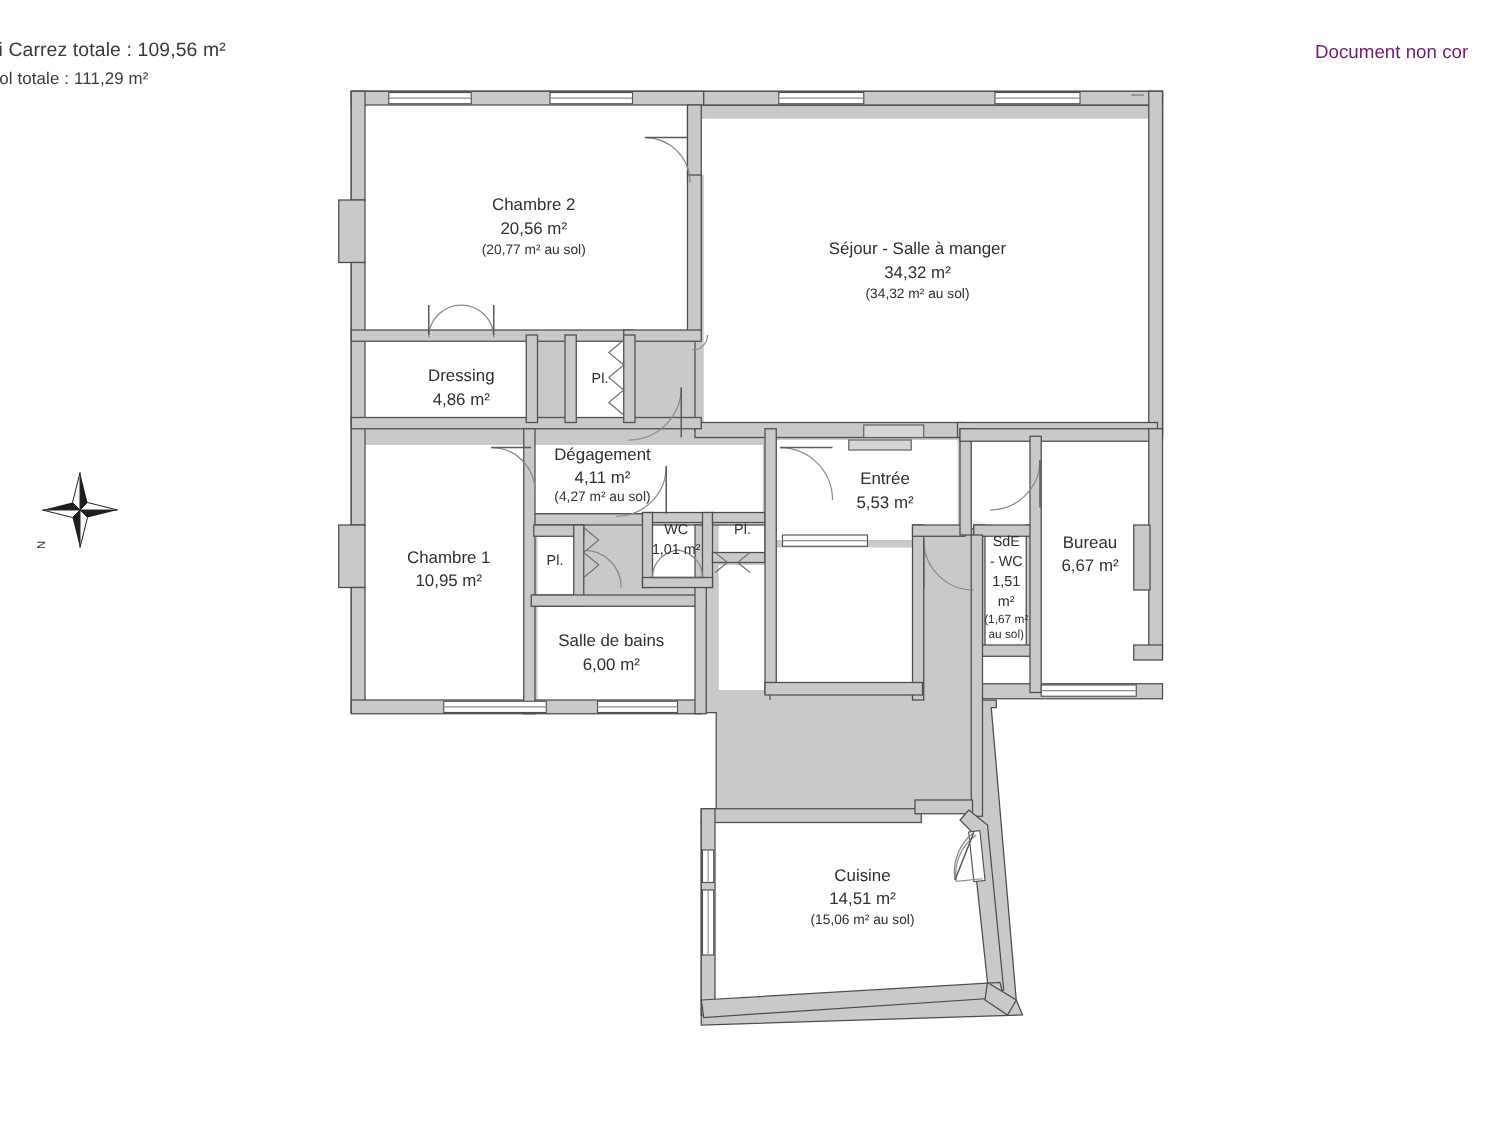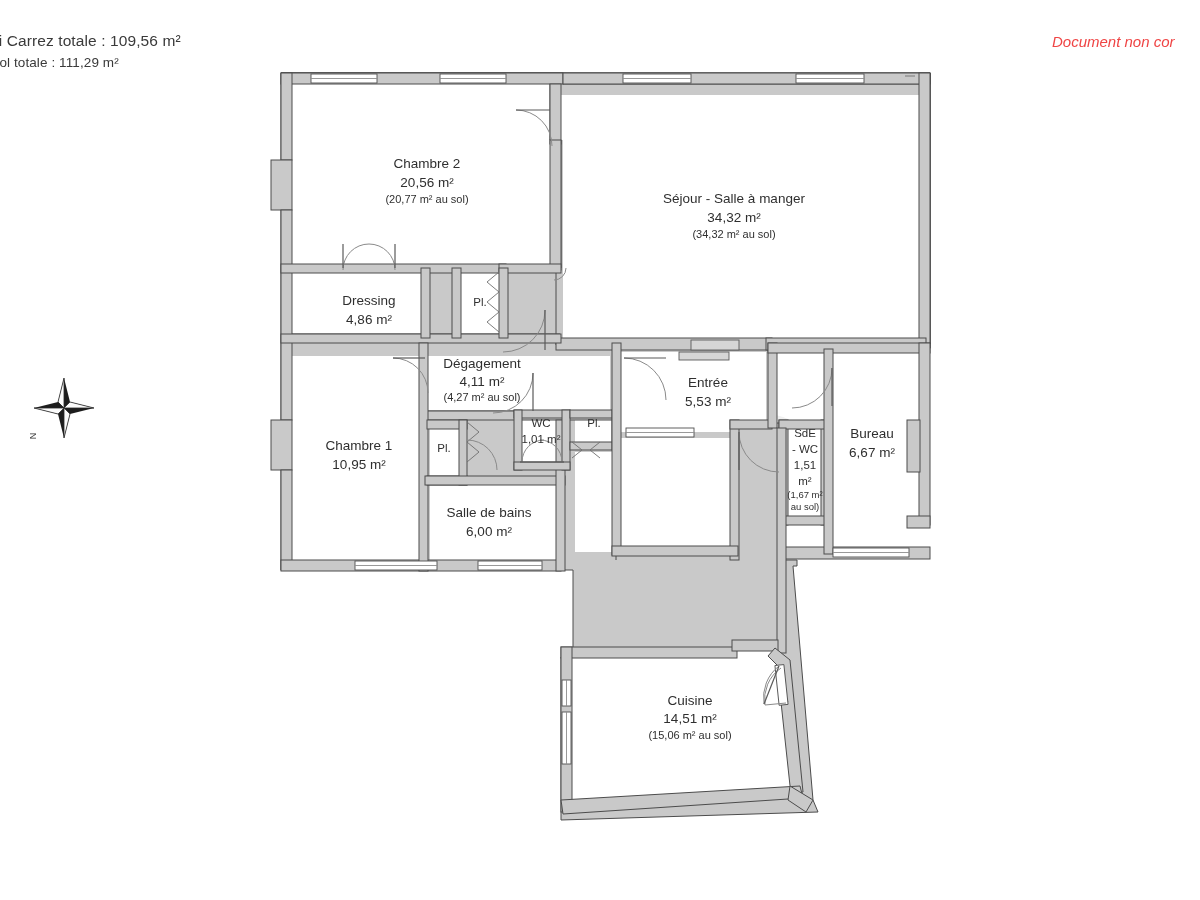--- a/index.html
+++ b/index.html
@@ -32,22 +32,21 @@
     letter-spacing: 0.1px;
   }
   .hdr-left .line2 {
     font-size: 13.5px;
   }
   .hdr-right {
     position: absolute;
     left: 1052px;
     top: 33px;
     font-size: 15px;
-    font-style: italic;
-    color: #ef4444;
+    color: #701a75;
     white-space: nowrap;
   }
   svg { display: block; }
   .wall { fill: #c9c9c9; stroke: #4c4c4c; stroke-width: 1; }
   .room-fill { fill: #ffffff; stroke: none; }
   .win { fill: #ffffff; stroke: #4f4f4f; stroke-width: 0.9; }
   .win-line { stroke: #8d8d8d; stroke-width: 0.9; fill: none; }
   .door-arc { fill: none; stroke: #8a8a8a; stroke-width: 1; }
   .door-leaf { stroke: #5a5a5a; stroke-width: 1.2; fill: none; }
   .thin { stroke: #6f6f6f; stroke-width: 0.9; fill: none; }

